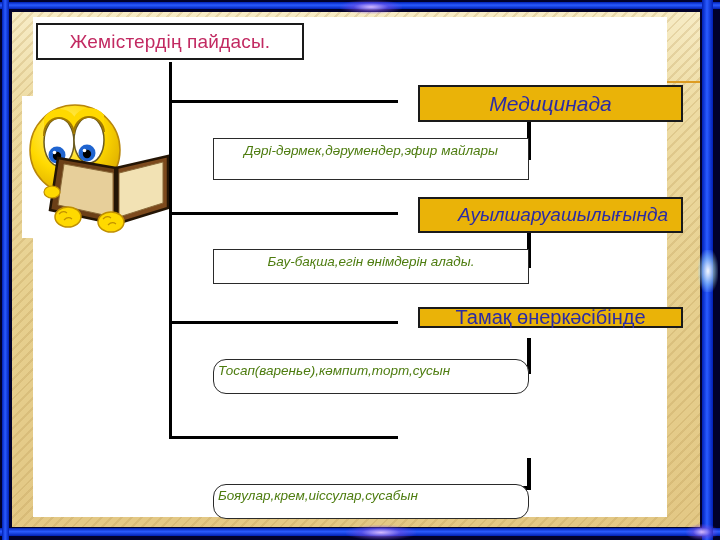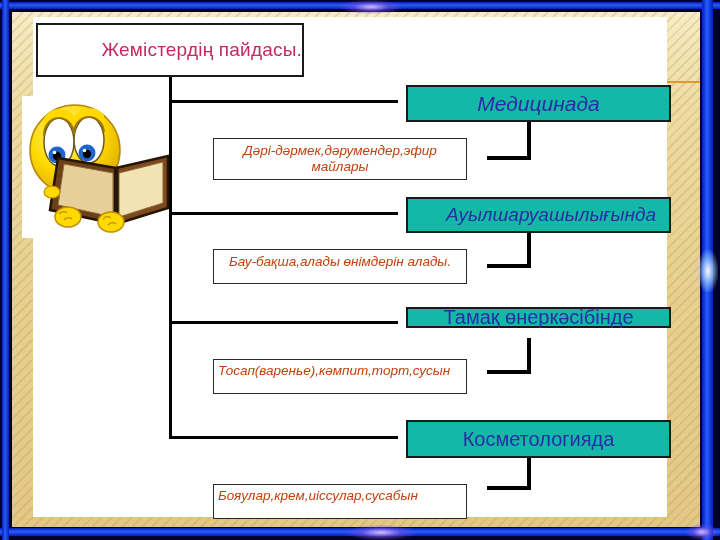--- a/index.html
+++ b/index.html
@@ -26,30 +26,30 @@
   
   .sparkle{position:absolute;pointer-events:none;}
   .spark-purple{background:radial-gradient(ellipse at center, rgba(220,190,255,0.95) 0%, rgba(120,80,230,0.55) 40%, rgba(40,30,160,0) 75%);}
   .spark-white{background:radial-gradient(ellipse at center, rgba(255,255,255,0.95) 0%, rgba(160,220,255,0.55) 45%, rgba(40,30,160,0) 78%);}
 
   
   .canvas{position:absolute;left:33px;top:17px;width:634px;height:500px;background:#ffffff;}
 
   
   .abs{position:absolute;box-sizing:border-box;}
-  .title-box{left:36px;top:23px;width:268px;height:54px;background:#fff;border:2px solid #1a1a1a;
-       display:flex;align-items:center;justify-content:flex-end;
+  .title-box{left:36px;top:23px;width:268px;height:37px;background:#fff;border:2px solid #1a1a1a;
+       display:flex;align-items:center;justify-content:center;
        font-size:19px;letter-spacing:0.2px;color:#c22a62;}
-  .cat-box{left:406px;width:265px;background:#14b8a6;border:2px solid #1a1a1a;color:#2b2ba6;
+  .cat-box{left:418px;width:265px;background:#eab308;border:2px solid #1a1a1a;color:#2b2ba6;
        display:flex;align-items:center;justify-content:center;}
   .cat-italic{font-style:italic;}
-  .detail-box{left:213px;width:254px;background:#fff;border:1.5px solid #2a2a2a;color:#c2410c;
+  .detail-box{left:213px;width:316px;background:#fff;border:1.5px solid #2a2a2a;color:#4d7c0f;
        font-style:italic;font-size:13.5px;line-height:16px;}
   .detail-center{text-align:center;padding-top:4px;}
-  .detail-left{text-align:left;padding:3px 4px;}
+  .detail-left{text-align:left;padding:3px 4px;border-radius:13px;}
 
   
   .line{position:absolute;background:#000;}
 
   
   .smiley-wrap{position:absolute;left:22px;top:96px;width:147px;height:142px;background:#fff;}
 </style>
 </head>
 <body>
 
@@ -90,29 +90,26 @@
 
   <div class="abs cat-box cat-italic" style="top:85px;height:37px;font-size:21px;">
     <span>Медицинада</span>
   </div>
   <div class="abs cat-box cat-italic" style="top:197px;height:36px;font-size:19px;padding-left:25px;">
     <span>Ауылшаруашылығында</span>
   </div>
   <div class="abs cat-box" style="top:307px;height:21px;font-size:20px;">
     <span>Тамақ өнеркәсібінде</span>
   </div>
-  <div class="abs cat-box" style="top:420px;height:38px;font-size:20px;">
-    <span>Косметологияда</span>
-  </div>
 
   <div class="abs detail-box detail-center" style="top:138px;height:42px;">
     <span>Дәрі-дәрмек,дәрумендер,эфир майлары</span>
   </div>
   <div class="abs detail-box detail-center" style="top:249px;height:35px;">
-    <span>Бау-бақша,алады өнімдерін алады.</span>
+    <span>Бау-бақша,егін өнімдерін алады.</span>
   </div>
   <div class="abs detail-box detail-left" style="top:359px;height:35px;">
     <span>Тосап(варенье),кәмпит,торт,сусын</span>
   </div>
   <div class="abs detail-box detail-left" style="top:473px;height:35px;margin-top:11px;">
     <span>Бояулар,крем,иіссулар,сусабын</span>
   </div>
 
   <div class="smiley-wrap">
     <svg width="147" height="142" viewBox="0 0 147 142" xmlns="http://www.w3.org/2000/svg">

